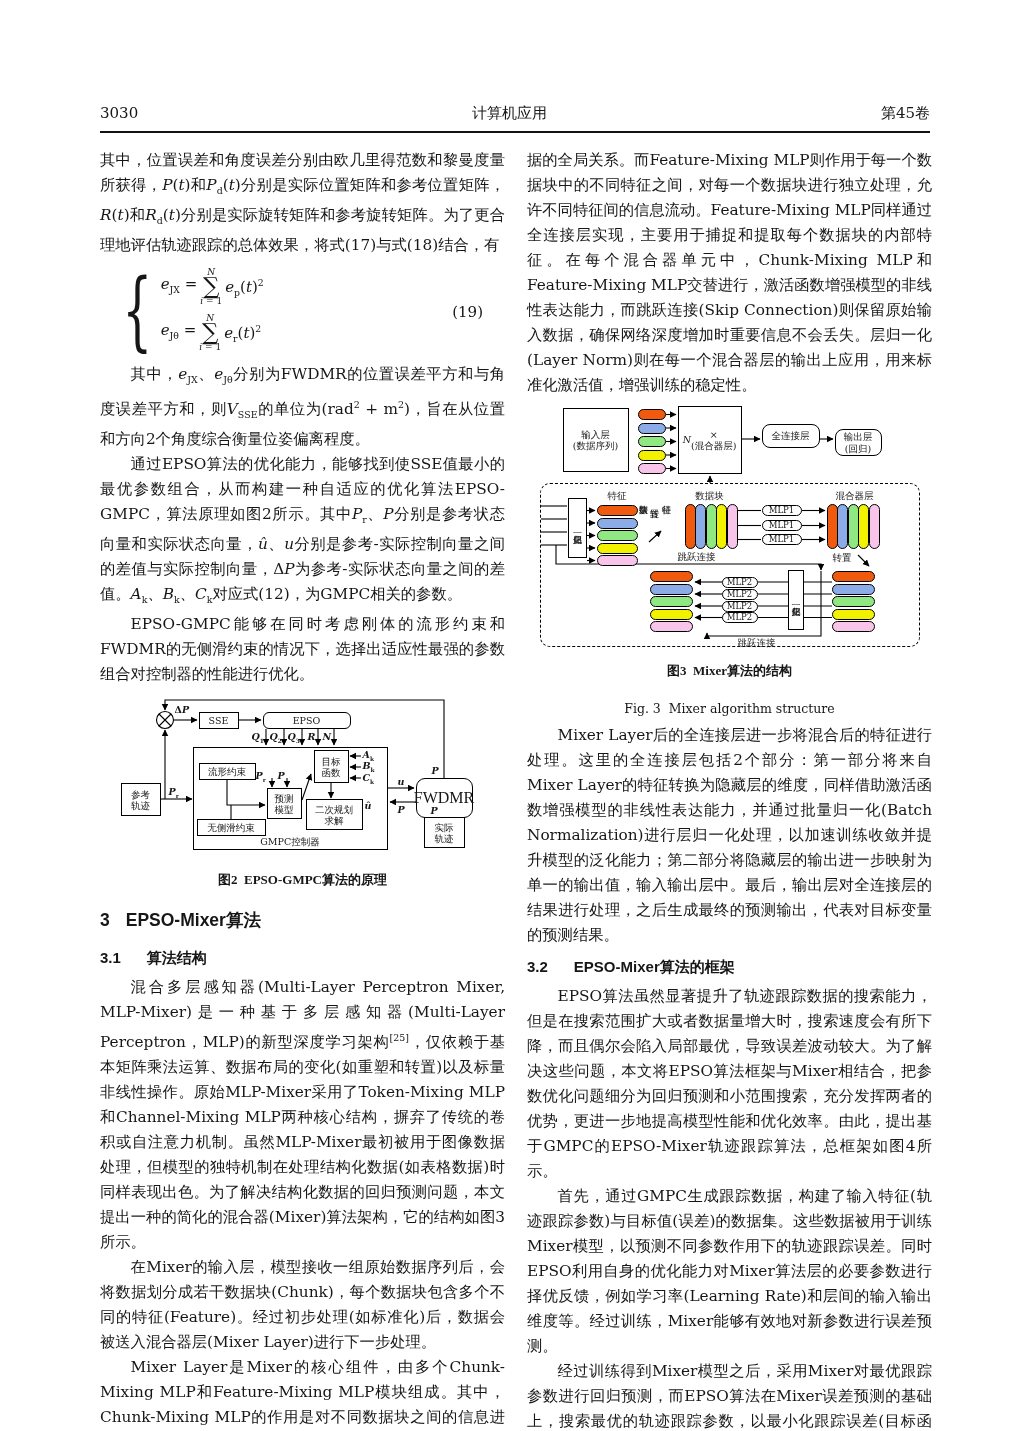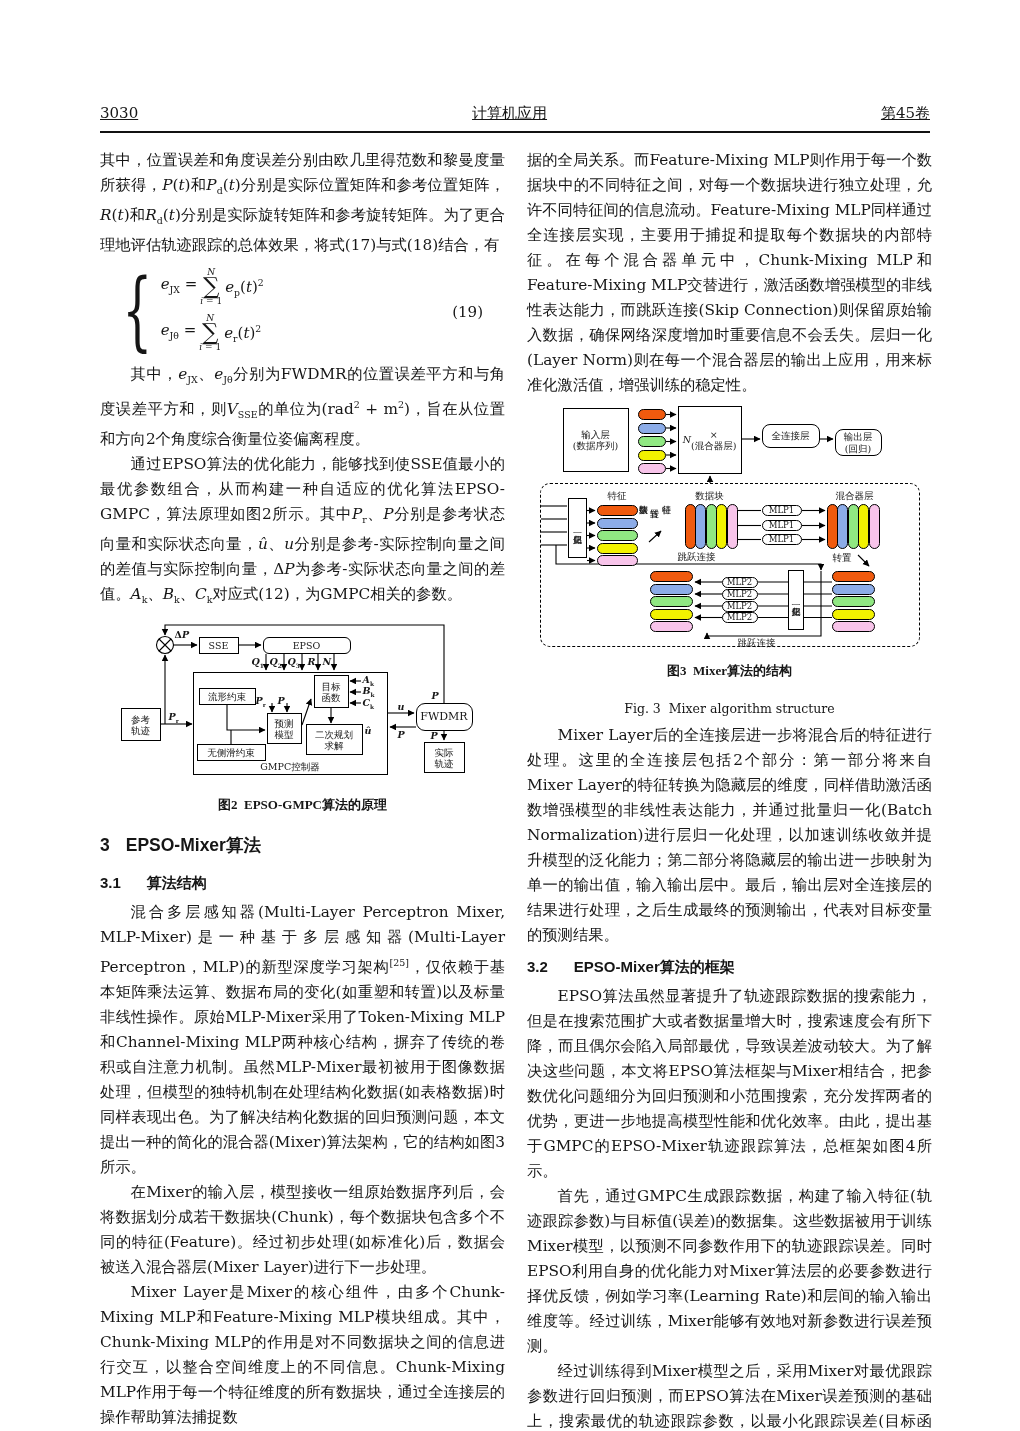--- a/index.html
+++ b/index.html
@@ -1,19 +1,19 @@
 <!DOCTYPE html>
 <html style="--pc0: #f05a0e; --pc1: #8cace8; --pc2: #90e882; --pc3: #f2f200; --pc4: #f8c4ea;"><head>
 <meta charset="utf-8">
 <style>
   html,body{margin:0;padding:0;background:#fff;}
   .page{position:relative;width:1020px;height:1431px;background:#fff;overflow:hidden;
         font-family:"DejaVu Serif","Liberation Serif",serif;color:#161616;}
   .hdr{position:absolute;top:104px;left:100px;width:830px;display:flex;justify-content:space-between;
-       font-size:15px;text-decoration:underline;}
+       font-size:15px;}
   .hdr-rule{position:absolute;top:131px;left:100px;width:830px;border-top:2.5px solid #111;}
   .cols{position:absolute;top:148px;left:100px;width:832px;display:flex;gap:22px;}
   .col{width:405px;font-size:15.3px;line-height:25px;text-align:justify;}
   .para{text-indent:2em;margin:0;}
   .para.noind{text-indent:0;}
   sub{font-size:0.62em;} sup{font-size:0.62em;}
   i{font-style:italic;}
   
   .eq{display:flex;align-items:center;margin:4px 0 4px 10px;position:relative;height:96px;}
   .eq-brace{font-size:86px;line-height:86px;font-weight:300;transform:scaleX(.55);margin-right:-4px;}
@@ -89,20 +89,21 @@
               <span class="t"><i>i</i> = 1</span>
             </span>
             <span><i>e</i><sub>r</sub>(<i>t</i>)<sup>2</sup></span>
           </div>
         </div>
         <span class="eq-num">(19)</span>
       </div>
 
       <p class="para">其中，<i>e</i><sub>JX</sub>、<i>e</i><sub>Jθ</sub>分别为FWDMR的位置误差平方和与角度误差平方和，则<i>V</i><sub>SSE</sub>的单位为(rad<sup>2</sup> + m<sup>2</sup>)，旨在从位置和方向2个角度综合衡量位姿偏离程度。</p>
       <p class="para">通过EPSO算法的优化能力，能够找到使SSE值最小的最优参数组合，从而构建一种自适应的优化算法EPSO-GMPC，算法原理如图2所示。其中<i>P</i><sub>r</sub>、<i>P</i>分别是参考状态向量和实际状态向量，<i>û</i>、<i>u</i>分别是参考-实际控制向量之间的差值与实际控制向量，Δ<i>P</i>为参考-实际状态向量之间的差值。<i>A</i><sub>k</sub>、<i>B</i><sub>k</sub>、<i>C</i><sub>k</sub>对应式(12)，为GMPC相关的参数。</p>
+      <p class="para">EPSO-GMPC能够在同时考虑刚体的流形约束和FWDMR的无侧滑约束的情况下，选择出适应性最强的参数组合对控制器的性能进行优化。</p>
 
       <div class="fig" style="width:400px;height:168px;">
         <svg width="400" height="168">
           <defs>
               <marker id="a2" markerWidth="7" markerHeight="7" refX="5.5" refY="3" orient="auto">
             <path d="M0,0L6,3L0,6z" fill="#000"></path>
               </marker>
             </defs>
           <g stroke="#000" stroke-width="1.1" fill="none">
             <path d="M341,83 V5 H62 V15" marker-end="url(#a2)"></path>
@@ -133,21 +134,21 @@
         </svg>
         <div class="fb" style="left:18px;top:88px;width:40px;height:33px;">参考<br>轨迹</div>
         <div class="fb" style="left:96px;top:17px;width:40px;height:17px;">SSE</div>
         <div class="fb rnd" style="left:160px;top:17px;width:88px;height:17px;border-radius:6px;">EPSO</div>
         <div class="fb trans" style="left:90px;top:52px;width:195px;height:103px;"></div>
         <div class="fb" style="left:96px;top:68px;width:57px;height:17px;">流形约束</div>
         <div class="fb" style="left:94px;top:124px;width:69px;height:17px;">无侧滑约束</div>
         <div class="fb" style="left:164px;top:93px;width:35px;height:31px;">预测<br>模型</div>
         <div class="fb" style="left:211px;top:55px;width:35px;height:33px;">目标<br>函数</div>
         <div class="fb" style="left:203px;top:104px;width:57px;height:31px;">二次规划<br>求解</div>
-        <div class="fb rnd" style="left:313px;top:83px;width:57px;height:28px;font-size:11px;border-radius:9px;">FWDMR</div>
+        <div class="fb rnd" style="left:313px;top:83px;width:57px;height:40px;font-size:16px;border-radius:9px;font-family:Liberation Serif, serif;">FWDMR</div>
         <div class="fb" style="left:321px;top:122px;width:41px;height:31px;">实际<br>轨迹</div>
         <div class="fl m" style="left:72px;top:10px;">Δ<i>P</i></div>
         <div class="fl m" style="left:149px;top:37px;"><i>Q</i><sub>1</sub></div>
         <div class="fl m" style="left:167px;top:37px;"><i>Q</i><sub>2</sub></div>
         <div class="fl m" style="left:185px;top:37px;"><i>Q</i><sub>3</sub></div>
         <div class="fl m" style="left:205px;top:37px;"><i>R</i></div>
         <div class="fl m" style="left:220px;top:37px;"><i>N</i></div>
         <div class="fl m" style="left:66px;top:92px;"><i>P</i><sub>r</sub></div>
         <div class="fl m" style="left:153px;top:76px;"><i>P</i><sub>r</sub></div>
         <div class="fl m" style="left:175px;top:76px;"><i>P</i></div>

